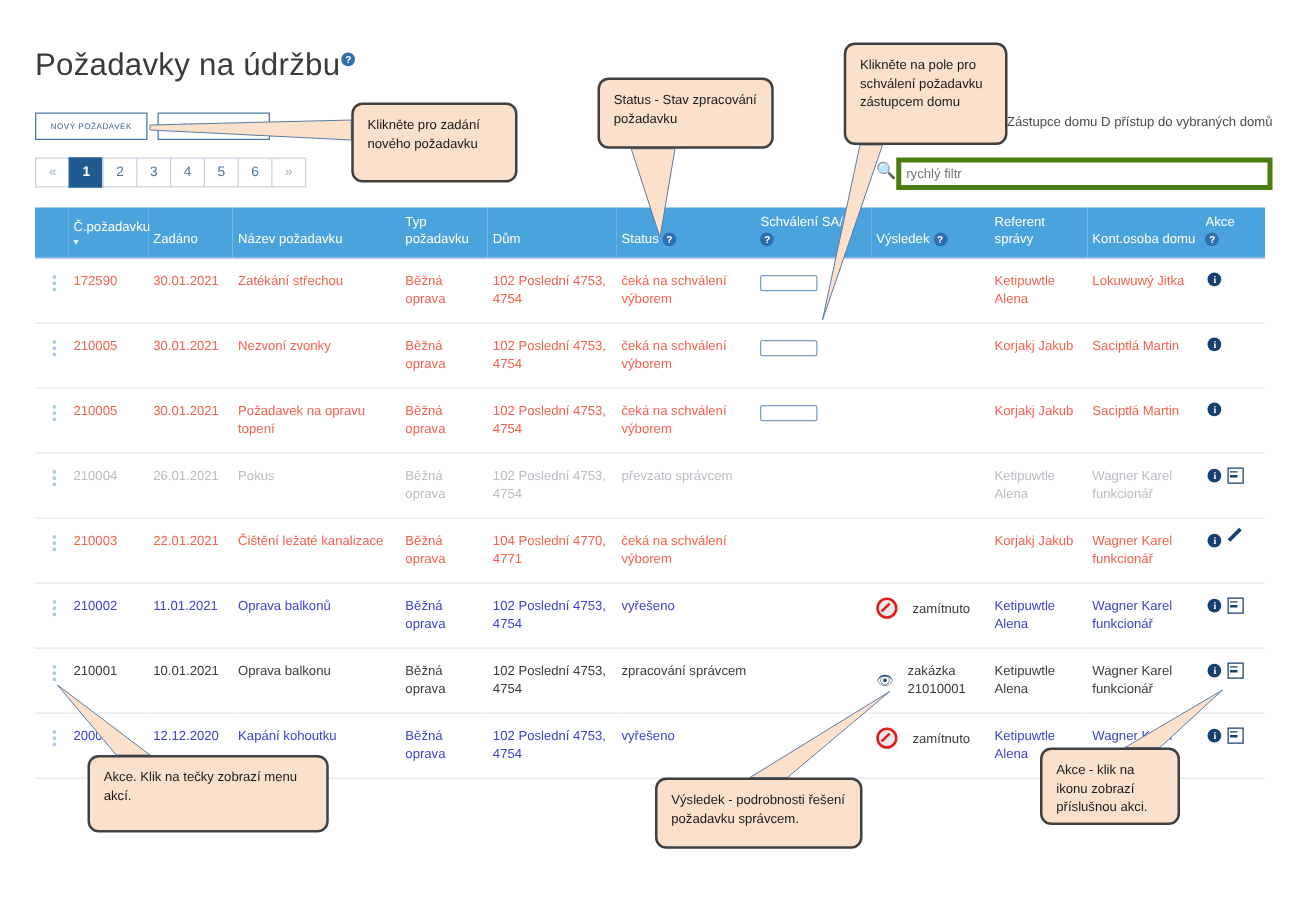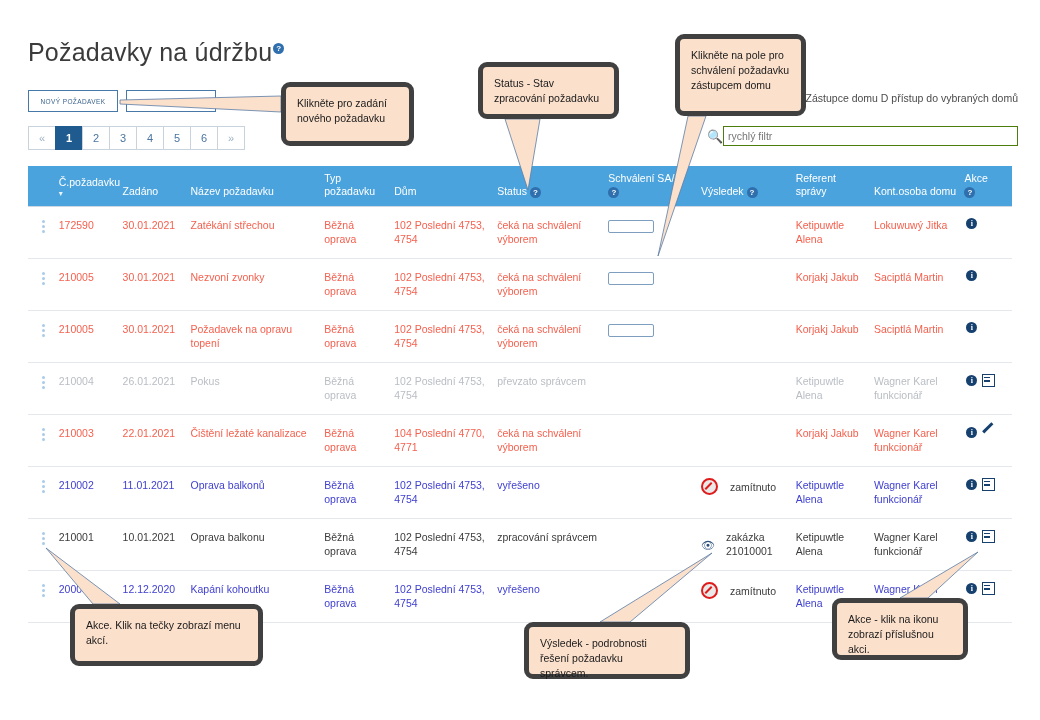--- a/index.html
+++ b/index.html
@@ -54,21 +54,21 @@
   
   .right-note{
     position:absolute;right:22px;top:92px;font-size:10.5px;color:#4b4b4b;
     white-space:nowrap;
   }
   .filter-wrap{position:absolute;right:22px;top:126px;display:flex;align-items:center;}
   .srch-ico{
     position:absolute;left:-16px;top:3px;color:#1f4f86;font-size:13px;font-weight:bold;
   }
   .filter-input{
-    width:285px;height:18px;border:1px solid #4d7c0f;background:#fff;
+    width:285px;height:18px;border:4px solid #4d7c0f;background:#fff;
     font-size:10.5px;color:#9aa3ab;padding:0 4px;
     font-family:"Liberation Sans", sans-serif;
   }
 
   
   table.grid{
     position:absolute;left:28px;top:166px;width:984px;
     border-collapse:collapse;table-layout:fixed;
   }
   table.grid thead th{
@@ -152,21 +152,21 @@
   .ico-pen{
     width:12px;height:12px;cursor:pointer;flex:0 0 auto;position:relative;
   }
   .ico-pen:before{
     content:"";position:absolute;left:1px;top:5px;width:13px;height:2.5px;
     background:#16406e;transform:rotate(-45deg);transform-origin:left center;
   }
 
   
   .callout{
-    position:absolute;background:#fbe0cc;border:5px solid #404040;
+    position:absolute;background:#fbe0cc;border:2px solid #404040;
     border-radius:9px;font-size:10.5px;color:#1a1a1a;line-height:15px;
     padding:9px 11px;box-sizing:border-box;z-index:5;
   }
   .leader{position:absolute;z-index:4;}
   svg{display:block;overflow:visible;}
 </style>
 </head>
 <body>
 
 <div class="page">
@@ -483,15 +483,15 @@
   <div class="callout" style="left:281px;top:82px;width:133px;height:64px;">Klikněte pro zadání nového požadavku</div>
 
   <div class="callout" style="left:442px;top:62px;width:141px;height:57px;margin-left:36px;">Status - Stav zpracování požadavku</div>
 
   <div class="callout" style="left:675px;top:34px;width:131px;height:82px;">Klikněte na pole pro schválení požadavku zástupcem domu</div>
 
   <div class="callout" style="left:70px;top:604px;width:193px;height:62px;">Akce. Klik na tečky zobrazí menu akcí.</div>
 
   <div class="callout" style="left:524px;top:622px;width:166px;height:57px;">Výsledek - podrobnosti řešení požadavku správcem.</div>
 
-  <div class="callout" style="left:832px;top:598px;width:136px;height:62px;">Akce - klik na ikonu zobrazí příslušnou akci.</div>
+  <div class="callout" style="left:832px;top:598px;width:112px;height:62px;">Akce - klik na ikonu zobrazí příslušnou akci.</div>
 
 </div>
 
 </body></html>

